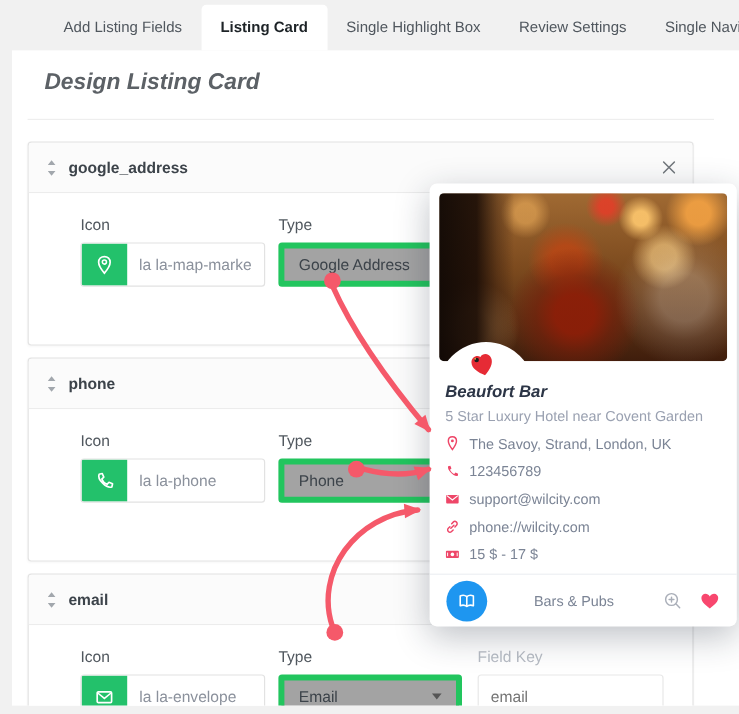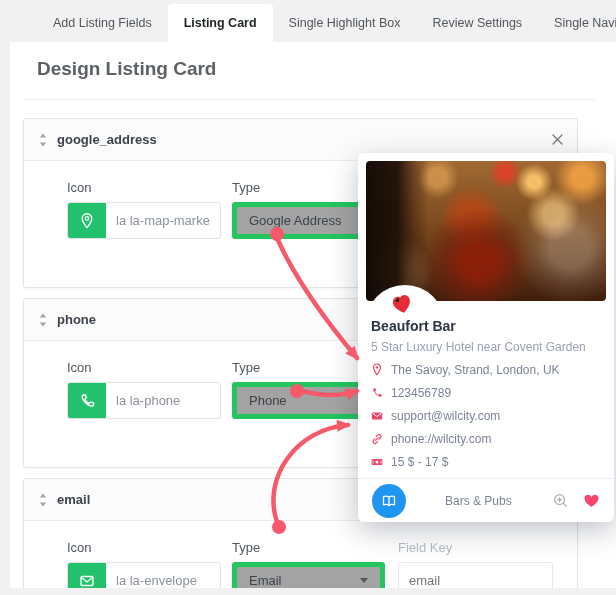--- a/index.html
+++ b/index.html
@@ -7,21 +7,21 @@
     width:616px;height:595px;position:relative;overflow:hidden;
     background:#f1f1f1;font-family:"Liberation Sans",sans-serif;
     -webkit-font-smoothing:antialiased;
   }
   
   .tabbar{position:absolute;top:0;left:0;right:0;height:42px;display:flex;align-items:flex-end;padding-left:14px;white-space:nowrap;margin-left:23px;}
   .tab{padding:12px 16px;font-size:12.5px;color:#50575e;cursor:pointer;flex:0 0 auto;}
   .tab.active{background:#fff;border-radius:4px 4px 0 0;font-weight:bold;color:#1d2327;text-align:center;}
   
   .content{position:absolute;left:10px;top:42px;width:606px;height:546px;background:#fff;overflow:hidden;}
-  .page-title{position:absolute;left:27px;top:16px;font-size:19px;font-weight:600;color:#5c6166;}
+  .page-title{position:absolute;left:27px;top:16px;font-size:19px;font-weight:600;color:#5c6166;font-style:italic;}
   .title-divider{position:absolute;left:13px;top:57px;width:572px;border-top:1px solid #eeeeee;}
   .panels{position:absolute;left:13px;top:76px;width:555px;}
   .panel{background:#fff;border:1px solid #e4e4e4;border-radius:3px;margin-bottom:10px;box-shadow:0 1px 2px rgba(0,0,0,.03);box-sizing:border-box;}
   .panel-header{height:41px;background:#fbfbfb;border-bottom:1px solid #ececec;display:flex;align-items:center;padding:0 14px;border-radius:3px 3px 0 0;text-align:right;}
   .drag-handle{margin-right:9px;display:flex;align-items:center;cursor:grab;}
   .panel-name{font-size:13px;font-weight:bold;color:#3c434a;}
   .close-x{margin-left:auto;cursor:pointer;display:flex;align-items:center;}
   .panel-body{padding:19px 0 48px 43px;display:flex;}
   .field-label{font-size:13px;color:#50575e;margin-bottom:7px;}
   .col-icon{width:154px;margin-right:11px;flex:0 0 auto;}
@@ -45,21 +45,21 @@
       radial-gradient(circle at 70% 15%, rgba(255,200,110,.9) 0 3%, transparent 9%),
       radial-gradient(circle at 90% 12%, rgba(255,170,70,.8) 0 4%, transparent 11%),
       radial-gradient(circle at 58% 8%, rgba(230,60,40,.85) 0 3%, transparent 9%),
       radial-gradient(circle at 78% 38%, rgba(255,210,130,.6) 0 5%, transparent 13%),
       radial-gradient(circle at 30% 12%, rgba(255,190,100,.5) 0 4%, transparent 10%),
       radial-gradient(circle at 12% 80%, rgba(200,150,90,.5) 0 6%, transparent 16%),
       linear-gradient(180deg, #a06a33 0%, #7c4a1e 45%, #3f1d0c 100%);
   }
   .logo-bump{position:absolute;left:7px;top:132px;width:80px;height:80px;border-radius:50%;background:#fff;}
   .brand-logo{position:absolute;left:33px;top:139px;}
-  .card-title{position:absolute;left:13px;top:165px;font-size:14px;font-weight:bold;color:#2c3546;}
+  .card-title{position:absolute;left:13px;top:165px;font-size:14px;font-weight:bold;color:#2c3546;font-style:italic;}
   .card-subtitle{position:absolute;left:13px;top:187px;font-size:12px;color:#9aa1b1;}
   .contacts{position:absolute;left:13px;top:205px;}
   .contact-row{display:flex;align-items:center;height:23px;font-size:12px;color:#7b8495;}
   .contact-row svg{margin-right:8px;flex:0 0 auto;}
   .card-divider{position:absolute;left:0;right:0;top:325px;border-top:1px solid #edeff3;}
   .card-footer{position:absolute;left:0;top:326px;width:100%;height:43px;display:flex;align-items:center;padding:0 14px;box-sizing:border-box;gap:28px;}
   .cat-circle{width:34px;height:34px;border-radius:50%;background:#1e96f0;display:flex;align-items:center;justify-content:center;margin-right:11px;flex:0 0 auto;}
   .cat-label{font-size:12px;color:#7b8495;}
   .footer-actions{margin-left:auto;display:flex;align-items:center;gap:15px;}
   

